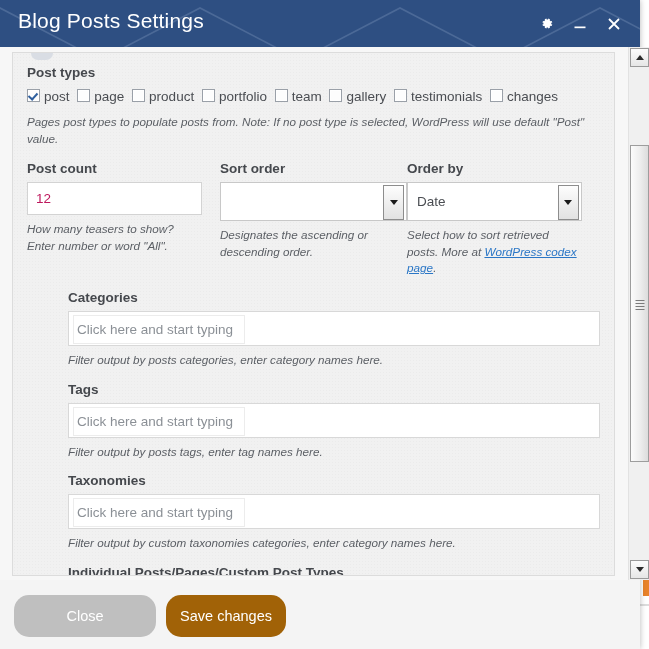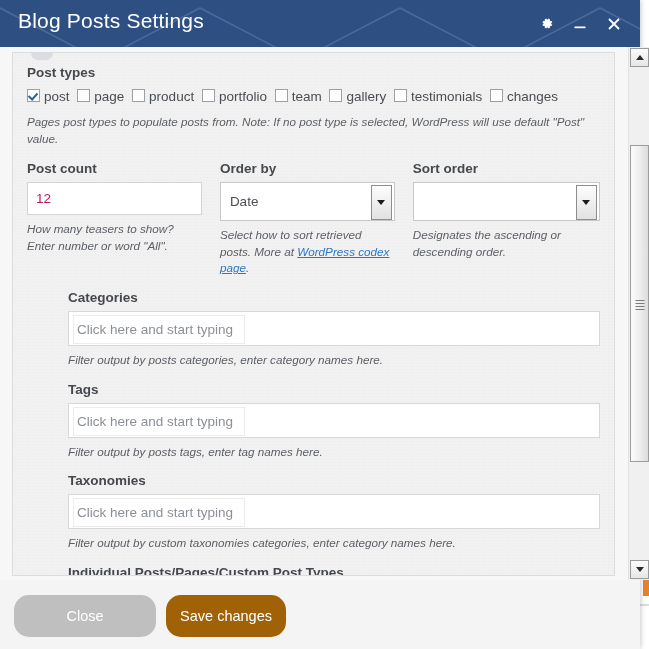--- a/index.html
+++ b/index.html
@@ -176,38 +176,38 @@
           </div>
 
           <div class="cols">
 
             <div class="col c1">
               <div class="lbl tight">Post count</div>
               <input class="txtinput" type="text" value="12" style="">
               <div class="desc">How many teasers to show? Enter number or word "All".</div>
             </div>
 
+            <div class="col c3">
+              <div class="lbl tight">Sort order</div>
+              <div class="sel">
+                <span class="sel-val"></span>
+                <span class="sel-btn"></span>
+              </div>
+              <div class="desc">Designates the ascending or descending order.</div>
+            </div>
+
             <div class="col c2">
               <div class="lbl tight">Order by</div>
               <div class="sel">
                 <span class="sel-val">Date</span>
                 <span class="sel-btn"></span>
               </div>
               <div class="desc"><span>Select how to sort retrieved posts. More at </span><a href="#">WordPress codex page</a><span>.</span></div>
             </div>
 
-            <div class="col c3">
-              <div class="lbl tight">Sort order</div>
-              <div class="sel">
-                <span class="sel-val"></span>
-                <span class="sel-btn"></span>
-              </div>
-              <div class="desc">Designates the ascending or descending order.</div>
-            </div>
-
           </div>
 
           <div class="block">
             <div class="lbl tight">Categories</div>
             <div class="tokenbox">
               <span class="inner"></span>
               <span class="ph">Click here and start typing</span>
             </div>
             <div class="desc">Filter output by posts categories, enter category names here.</div>
           </div>

